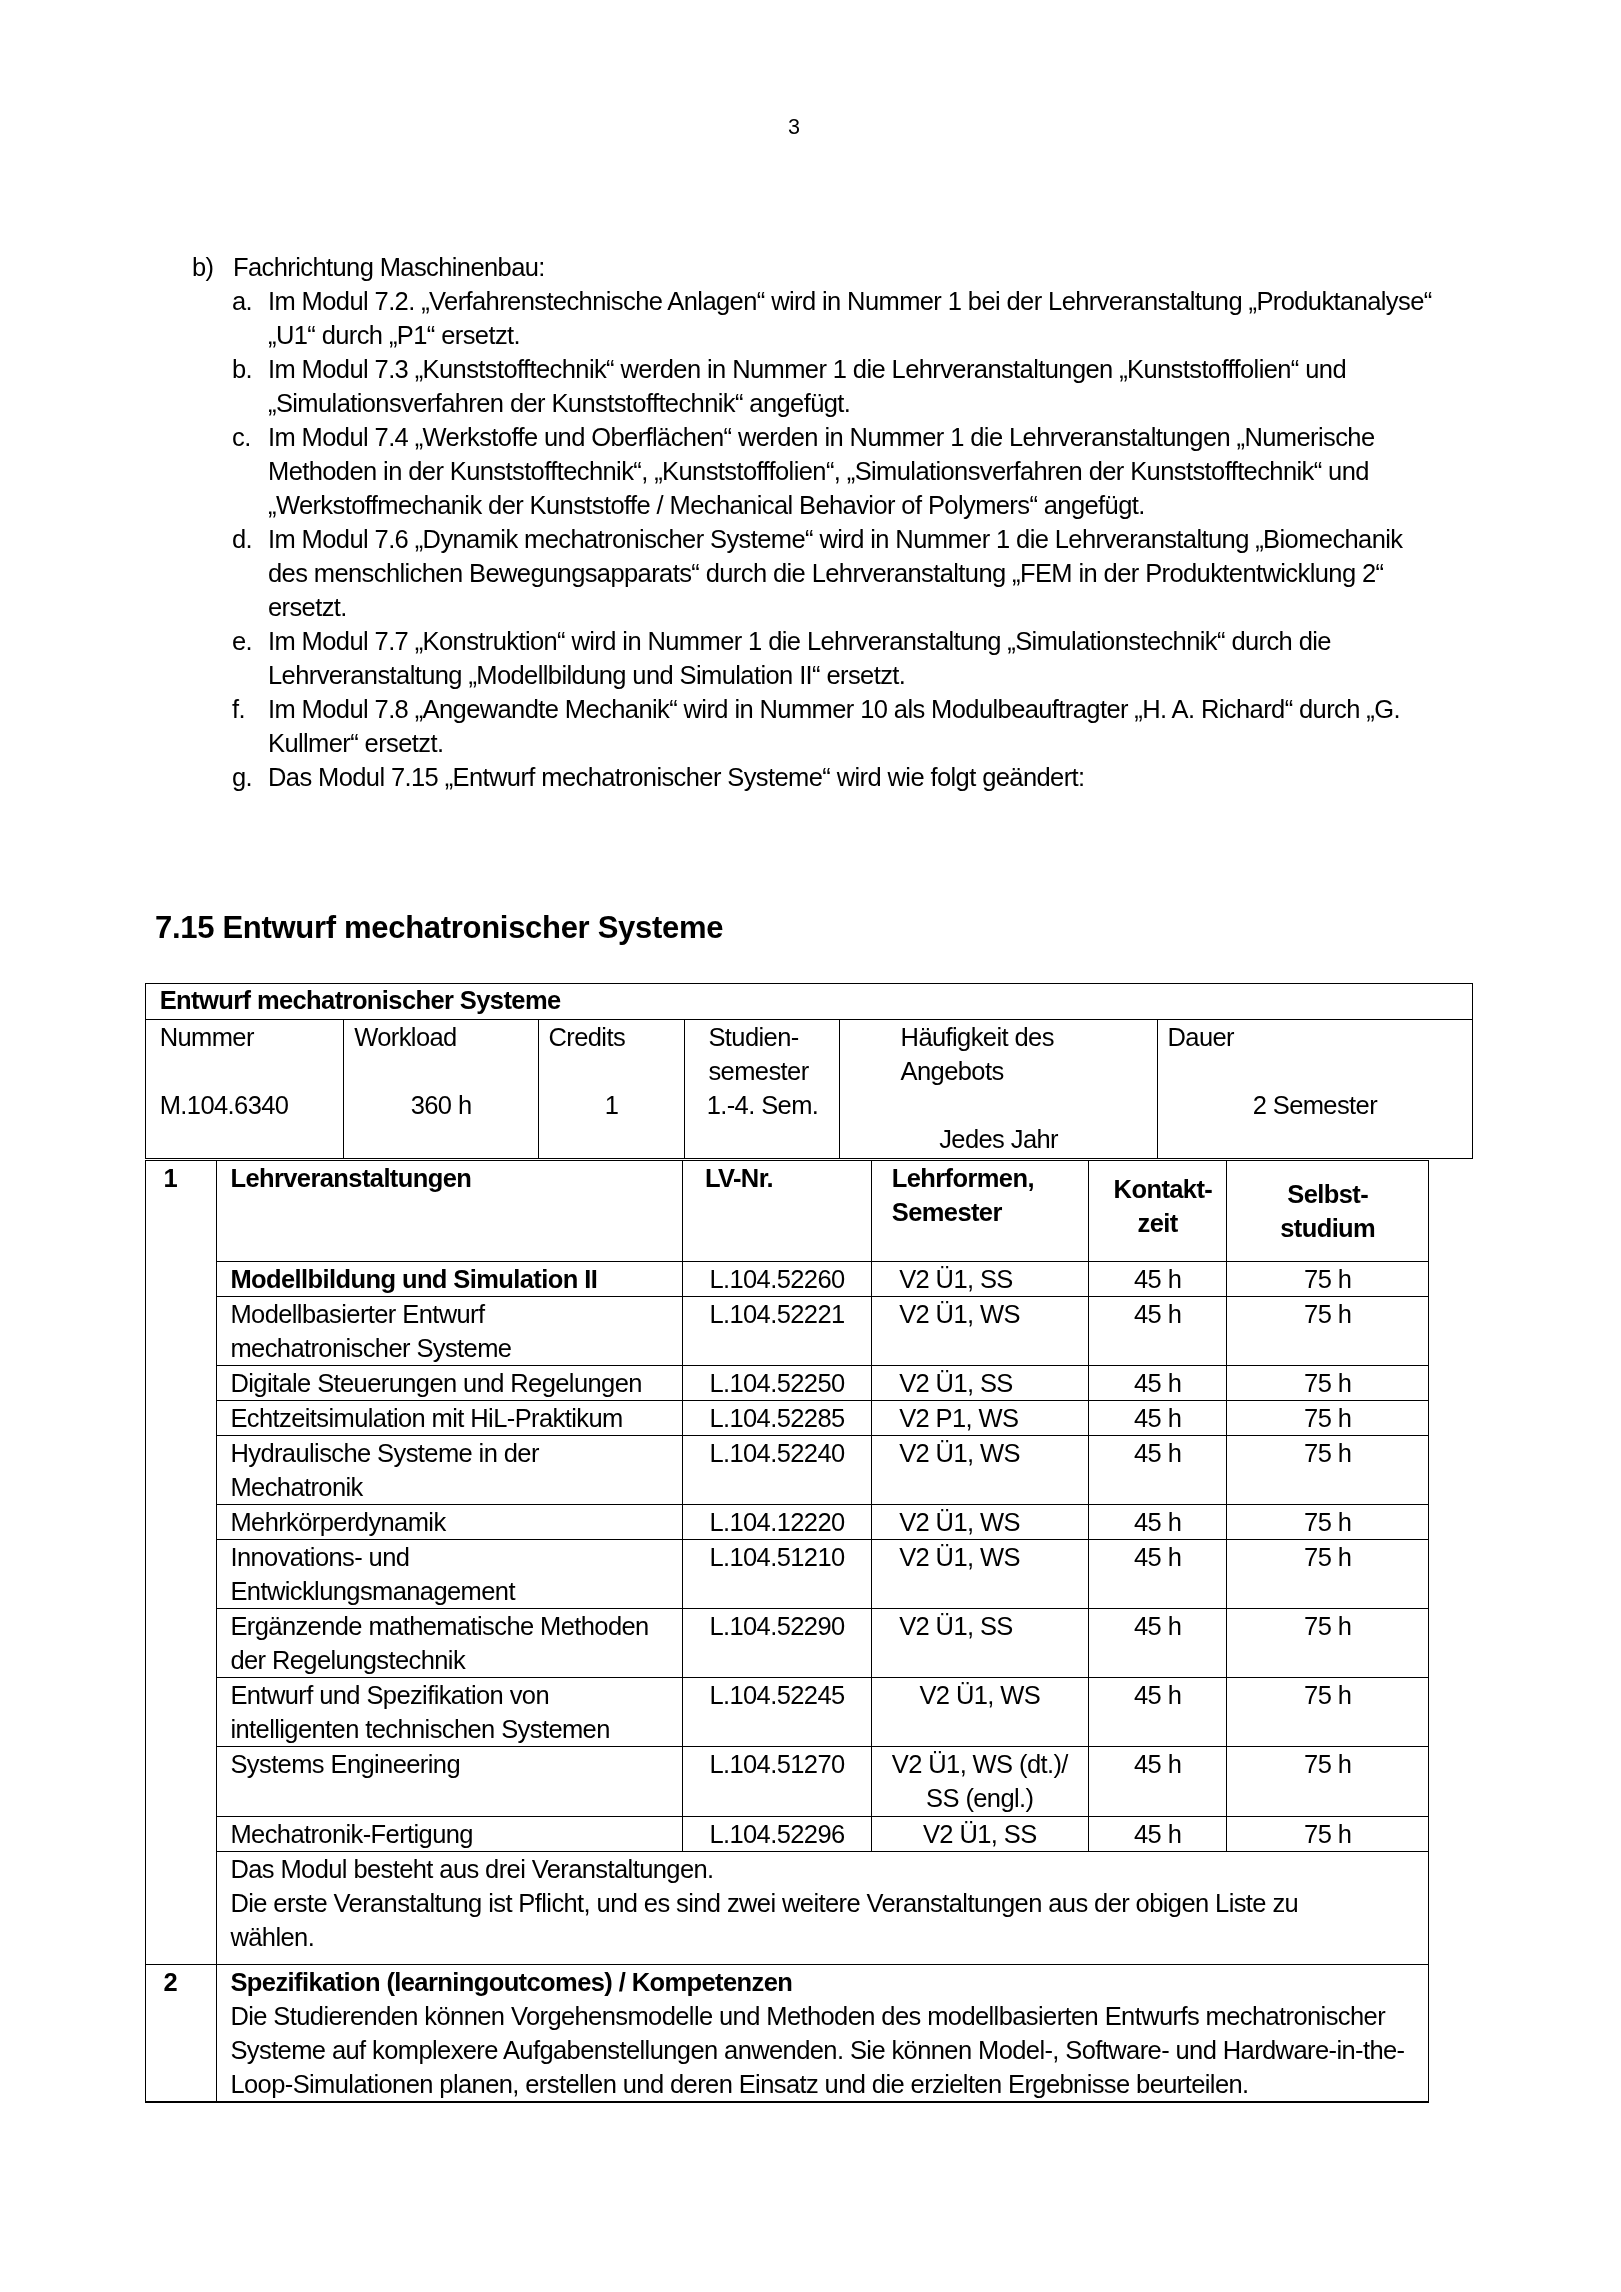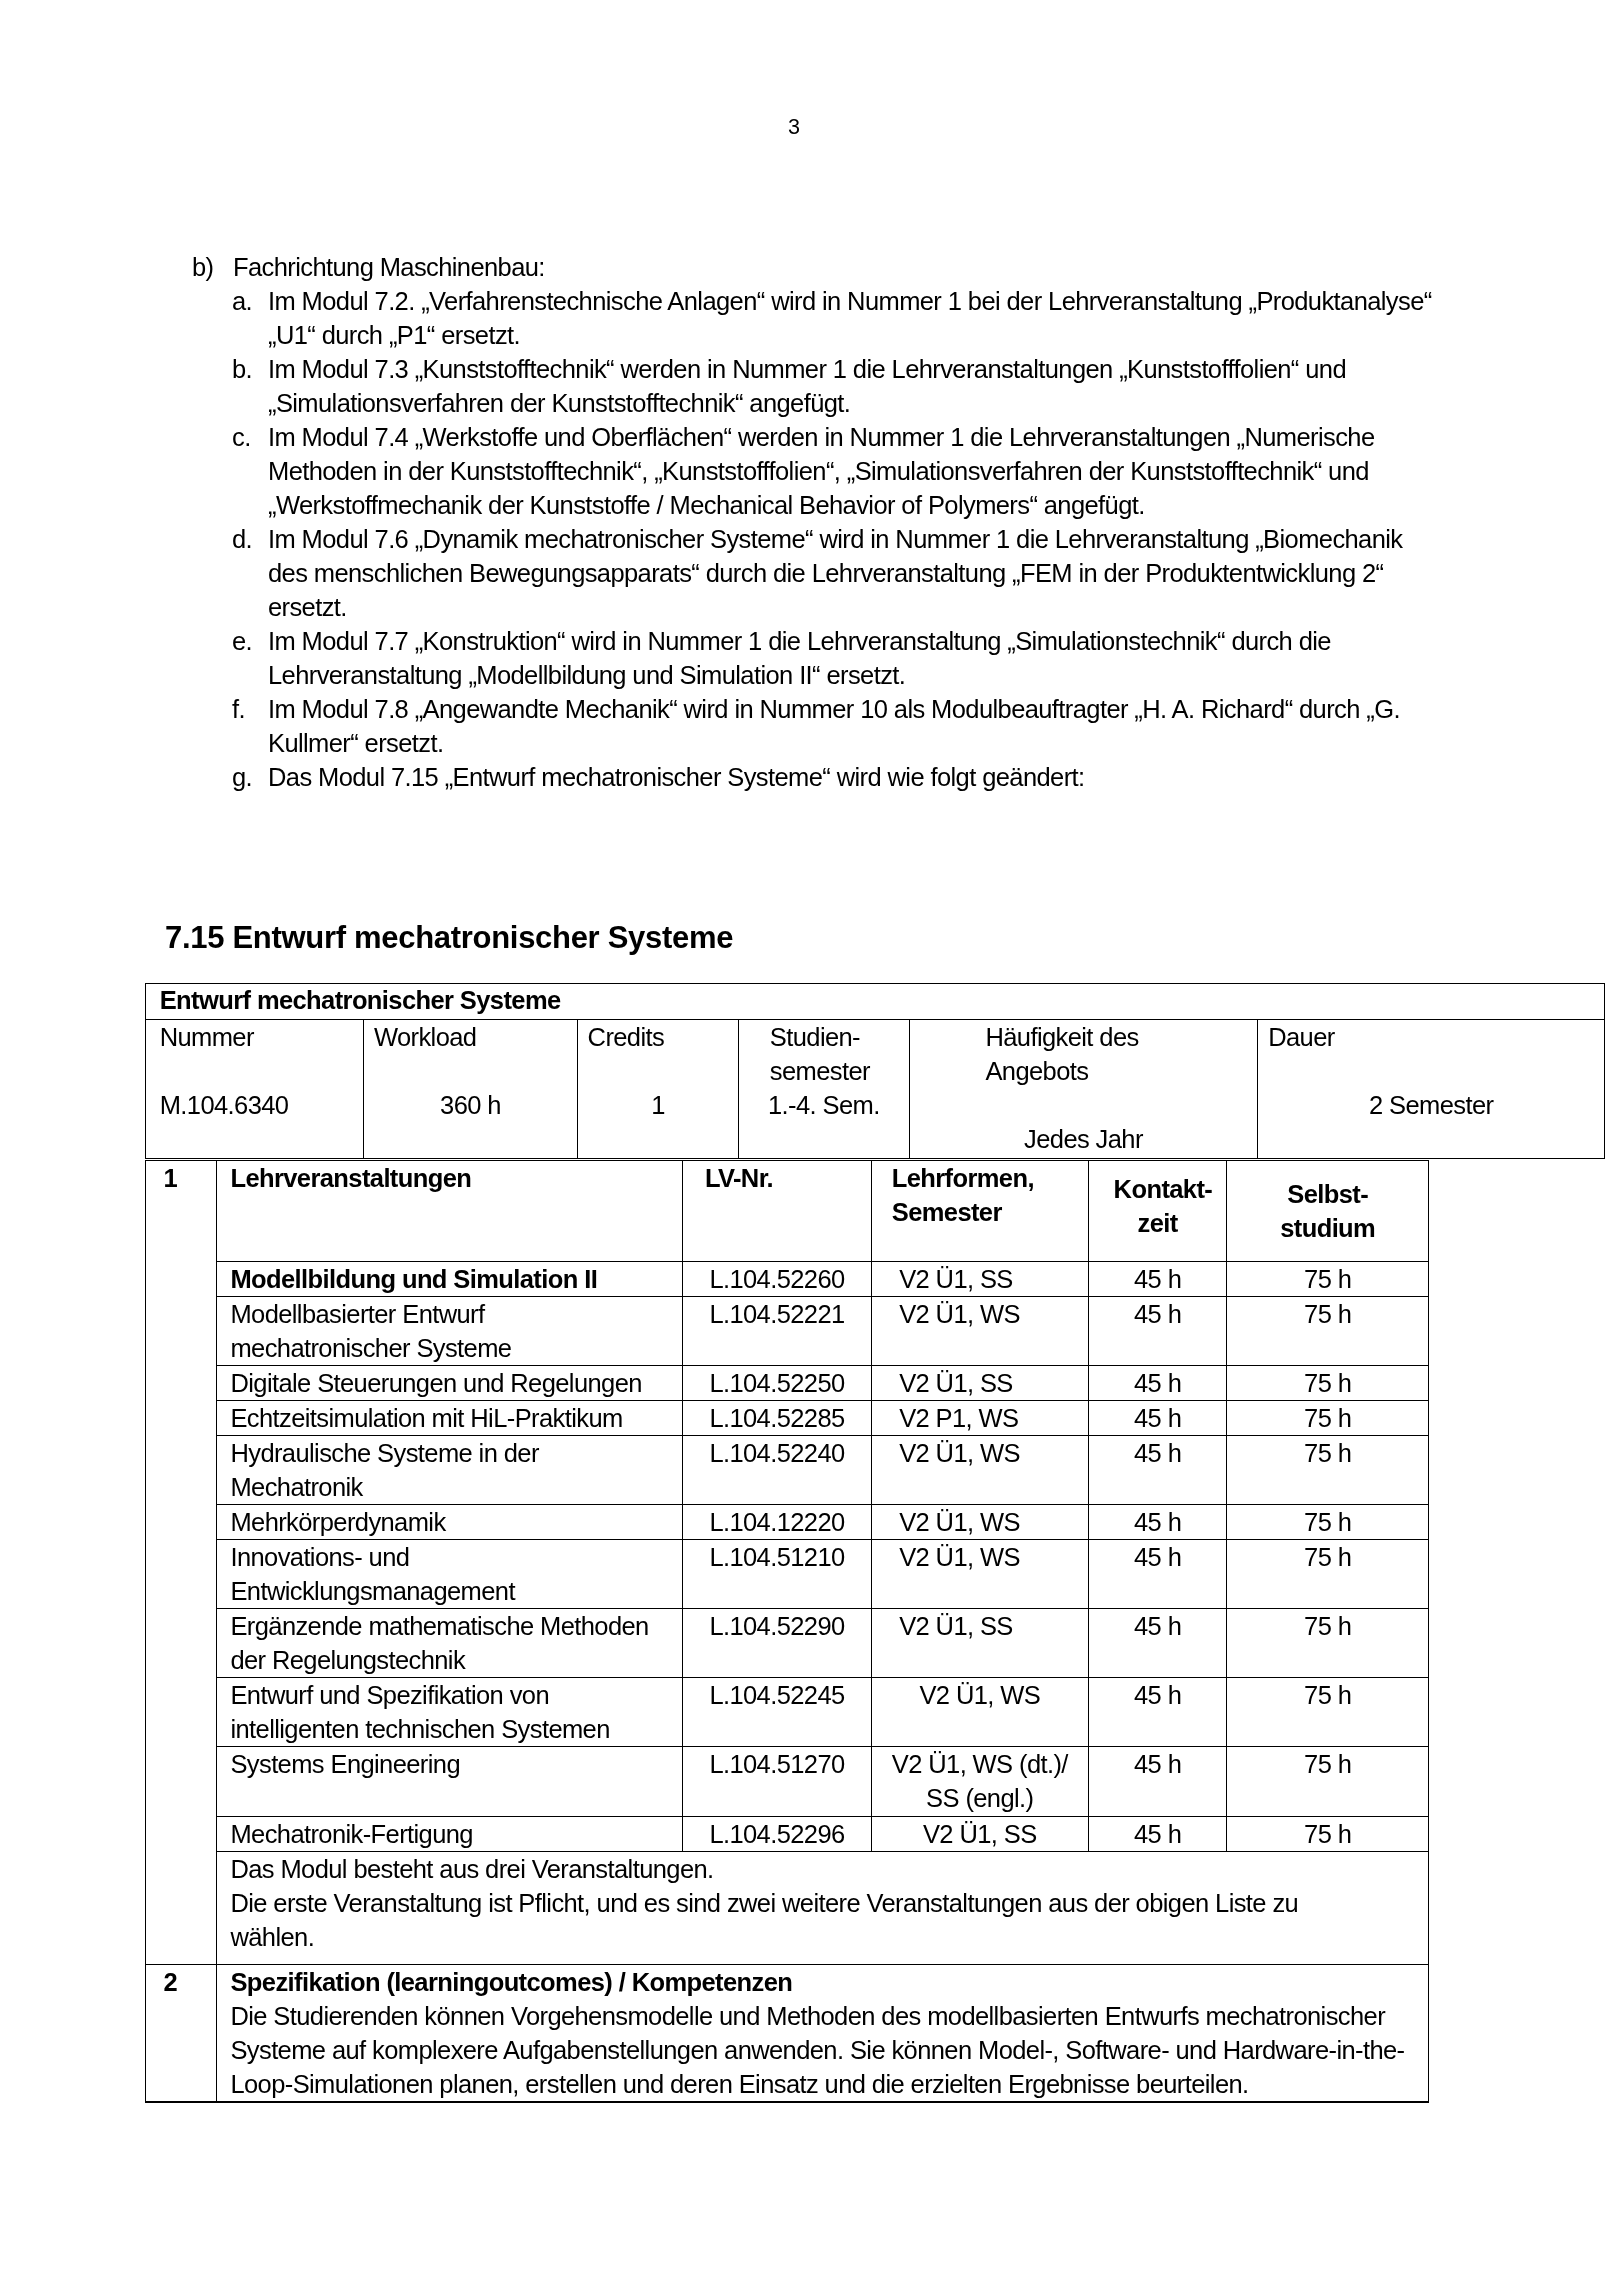--- a/index.html
+++ b/index.html
@@ -7,24 +7,24 @@
     width: 1621px; height: 2293px; position: relative; overflow: hidden;
     font-family: "Liberation Sans", sans-serif; color: #000;
   }
   .pagenum { position: absolute; top: 114px; left: 0; width: 1588px; text-align: center; font-size: 21.6px; }
   .amend { position: absolute; top: 250px; left: 192px; width: 1255px; font-size: 25.5px; line-height: 34px; letter-spacing: -0.6px; }
   .amend .head { display: flex; }
   .amend .head .lbl { width: 41px; }
   .amend .item { display: flex; margin-left: 40px; }
   .amend .item .lbl { width: 36px; flex: none; }
   .amend .item .txt { flex: 1; }
-  h2.sec { position: absolute; top: 910px; left: 155px; margin: 10px; font-size: 31px; font-weight: bold; letter-spacing: -0.3px; }
+  h2.sec { position: absolute; top: 910px; left: 155px; margin: 0; font-size: 31px; font-weight: bold; letter-spacing: -0.3px; }
   table { border-collapse: collapse; font-size: 25.5px; letter-spacing: -0.6px; line-height: 34px; }
   td { border: 1.5px solid #000; vertical-align: top; padding: 0 9.8px; }
-  .t1 { position: absolute; top: 983px; left: 145px; width: 1460px; }
+  .t1 { position: absolute; top: 983px; left: 145px; width: 1328px; }
   .t1 td.title { font-weight: bold; padding-left: 13.7px; height: 35px; line-height: 33px; }
   .t1 .h { font-weight: normal; text-align: left; }
   .c { text-align: center; }
   .t2 { position: absolute; top: 1160px; left: 145px; width: 1284px; }
   .t2 td { padding: 0 13.7px; }
   .t2 td.num { font-weight: bold; width: 39px; padding-left: 17.6px; }
   .b { font-weight: bold; }
 </style>
 </head>
 <body>

